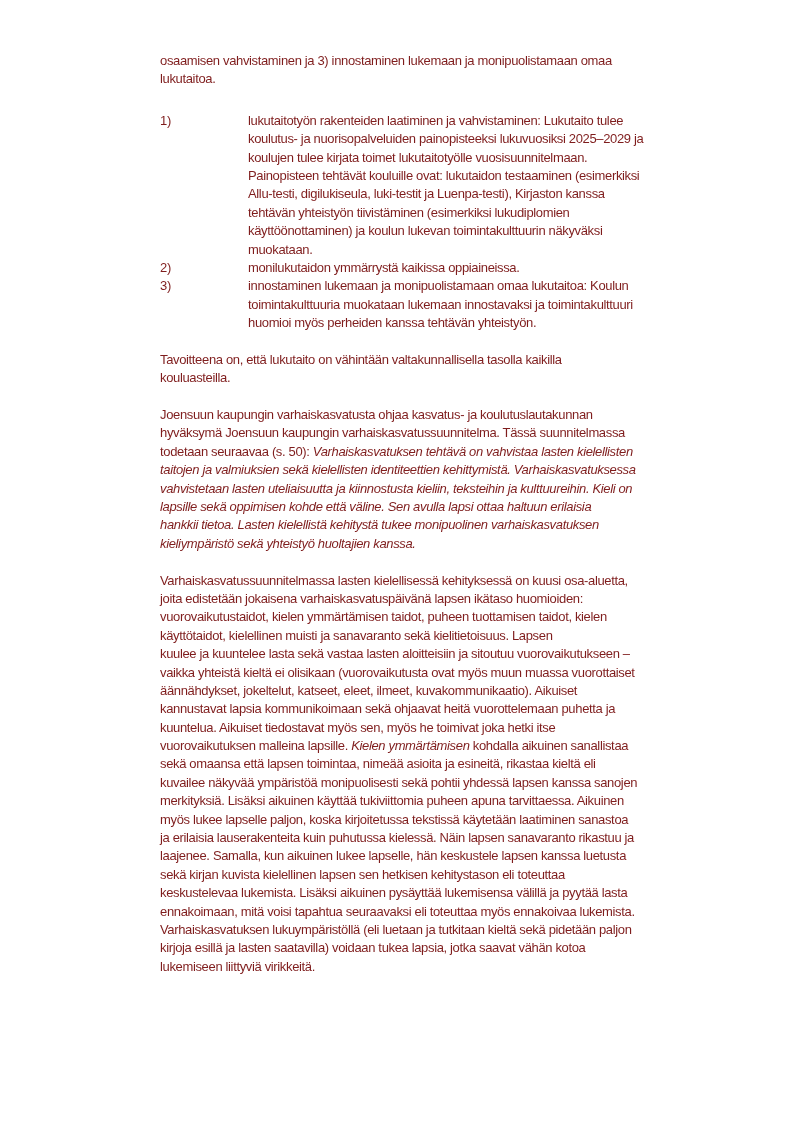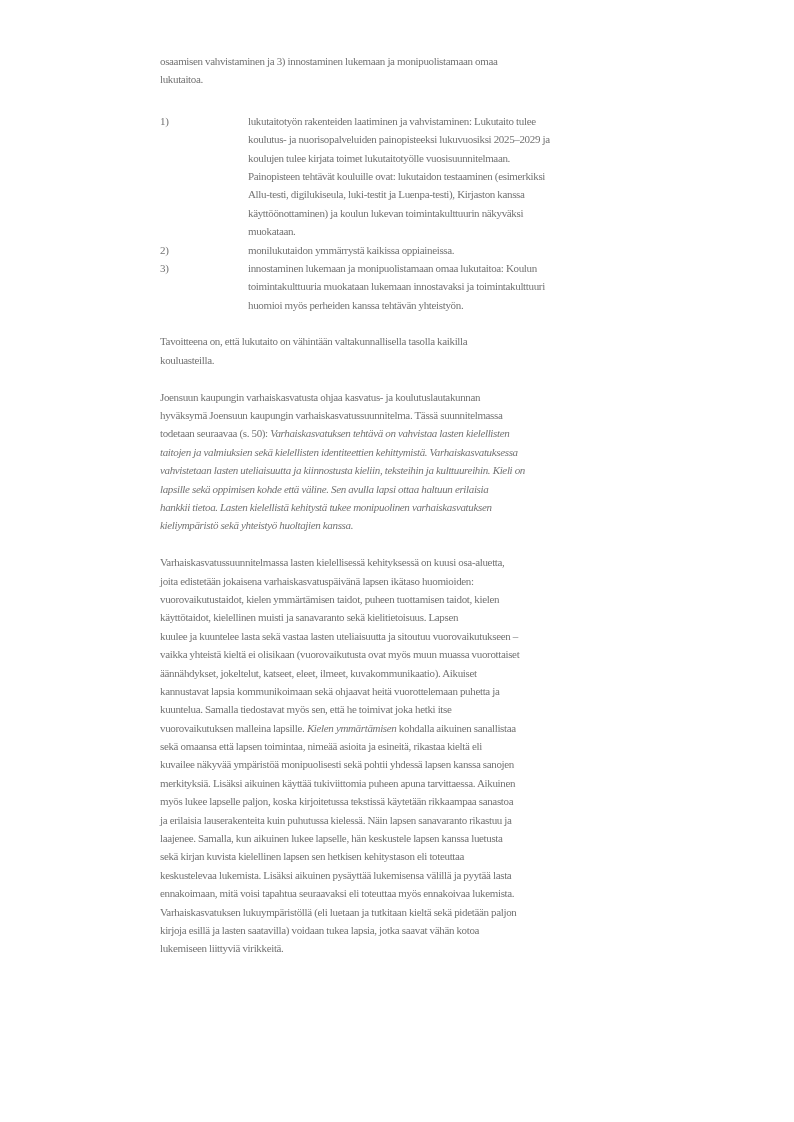--- a/index.html
+++ b/index.html
@@ -5,23 +5,23 @@
   html,body{margin:0;padding:0;background:#ffffff;}
   .page{
     position:relative;
     width:794px;height:1122px;
     background:#ffffff;
     overflow:hidden;
   }
   .content{
     position:absolute;
     left:160px;top:52px;width:570px;
-    color:#737373;
-    font-family:Liberation Serif, serif;
-    font-size:11px;
+    color:#7f1d1d;
+    font-family:Liberation Sans, sans-serif;
+    font-size:13px;
     letter-spacing:-0.35px;
   }
   .block{margin-bottom:18.4px;}
   
   .block:nth-child(1){margin-bottom:23px;}
   
   .block:nth-child(2),.block:nth-child(3){margin-bottom:0;}
   .block:last-child{margin-bottom:12px;}
   .line{
     height:18.4px;
@@ -45,20 +45,21 @@
         <div class="line"><span>lukutaitoa.</span></div>
       </div>
       <div class="block list-item">
         <span class="marker">1)</span>
         <div class="list-text">
           <div class="line"><span>lukutaitotyön rakenteiden laatiminen ja vahvistaminen: Lukutaito tulee</span></div>
           <div class="line"><span>koulutus- ja nuorisopalveluiden painopisteeksi lukuvuosiksi 2025–2029 ja</span></div>
           <div class="line"><span>koulujen tulee kirjata toimet lukutaitotyölle vuosisuunnitelmaan.</span></div>
           <div class="line"><span>Painopisteen tehtävät kouluille ovat: lukutaidon testaaminen (esimerkiksi</span></div>
           <div class="line"><span>Allu-testi, digilukiseula, luki-testit ja Luenpa-testi), Kirjaston kanssa</span></div>
+          <div class="line"><span>tehtävän yhteistyön tiivistäminen (esimerkiksi lukudiplomien</span></div>
           <div class="line"><span>käyttöönottaminen) ja koulun lukevan toimintakulttuurin näkyväksi</span></div>
           <div class="line"><span>muokataan.</span></div>
         </div>
       </div>
       <div class="block list-item">
         <span class="marker">2)</span>
         <div class="list-text">
           <div class="line"><span>monilukutaidon ymmärrystä kaikissa oppiaineissa.</span></div>
         </div>
       </div>
@@ -82,30 +83,30 @@
         <div class="line"><span class="it">vahvistetaan lasten uteliaisuutta ja kiinnostusta kieliin, teksteihin ja kulttuureihin. Kieli on</span></div>
         <div class="line"><span class="it">lapsille sekä oppimisen kohde että väline. Sen avulla lapsi ottaa haltuun erilaisia</span></div>
         <div class="line"><span class="it">hankkii tietoa. Lasten kielellistä kehitystä tukee monipuolinen varhaiskasvatuksen</span></div>
         <div class="line"><span class="it">kieliympäristö sekä yhteistyö huoltajien kanssa.</span></div>
       </div>
       <div class="block paragraph">
         <div class="line"><span>Varhaiskasvatussuunnitelmassa lasten kielellisessä kehityksessä on kuusi osa-aluetta,</span></div>
         <div class="line"><span>joita edistetään jokaisena varhaiskasvatuspäivänä lapsen ikätaso huomioiden:</span></div>
         <div class="line"><span>vuorovaikutustaidot, kielen ymmärtämisen taidot, puheen tuottamisen taidot, kielen</span></div>
         <div class="line"><span>käyttötaidot, kielellinen muisti ja sanavaranto sekä kielitietoisuus. Lapsen</span></div>
-        <div class="line"><span>kuulee ja kuuntelee lasta sekä vastaa lasten uteliaisuutta ja sitoutuu vuorovaikutukseen –</span></div>
+        <div class="line"><span>kuulee ja kuuntelee lasta sekä vastaa lasten aloitteisiin ja sitoutuu vuorovaikutukseen –</span></div>
         <div class="line"><span>vaikka yhteistä kieltä ei olisikaan (vuorovaikutusta ovat myös muun muassa vuorottaiset</span></div>
         <div class="line"><span>äännähdykset, jokeltelut, katseet, eleet, ilmeet, kuvakommunikaatio). Aikuiset</span></div>
         <div class="line"><span>kannustavat lapsia kommunikoimaan sekä ohjaavat heitä vuorottelemaan puhetta ja</span></div>
-        <div class="line"><span>kuuntelua. Samalla tiedostavat myös sen, että he toimivat joka hetki itse</span></div>
+        <div class="line"><span>kuuntelua. Aikuiset tiedostavat myös sen, myös he toimivat joka hetki itse</span></div>
         <div class="line"><span>vuorovaikutuksen malleina lapsille. </span><span class="it">Kielen ymmärtämisen</span><span> kohdalla aikuinen sanallistaa</span></div>
         <div class="line"><span>sekä omaansa että lapsen toimintaa, nimeää asioita ja esineitä, rikastaa kieltä eli</span></div>
         <div class="line"><span>kuvailee näkyvää ympäristöä monipuolisesti sekä pohtii yhdessä lapsen kanssa sanojen</span></div>
         <div class="line"><span>merkityksiä. Lisäksi aikuinen käyttää tukiviittomia puheen apuna tarvittaessa. Aikuinen</span></div>
-        <div class="line"><span>myös lukee lapselle paljon, koska kirjoitetussa tekstissä käytetään rikkaampaa sanastoa</span></div>
+        <div class="line"><span>myös lukee lapselle paljon, koska kirjoitetussa tekstissä käytetään laatiminen sanastoa</span></div>
         <div class="line"><span>ja erilaisia lauserakenteita kuin puhutussa kielessä. Näin lapsen sanavaranto rikastuu ja</span></div>
         <div class="line"><span>laajenee. Samalla, kun aikuinen lukee lapselle, hän keskustele lapsen kanssa luetusta</span></div>
         <div class="line"><span>sekä kirjan kuvista kielellinen lapsen sen hetkisen kehitystason eli toteuttaa</span></div>
         <div class="line"><span>keskustelevaa lukemista. Lisäksi aikuinen pysäyttää lukemisensa välillä ja pyytää lasta</span></div>
         <div class="line"><span>ennakoimaan, mitä voisi tapahtua seuraavaksi eli toteuttaa myös ennakoivaa lukemista.</span></div>
         <div class="line"><span>Varhaiskasvatuksen lukuympäristöllä (eli luetaan ja tutkitaan kieltä sekä pidetään paljon</span></div>
         <div class="line"><span>kirjoja esillä ja lasten saatavilla) voidaan tukea lapsia, jotka saavat vähän kotoa</span></div>
         <div class="line"><span>lukemiseen liittyviä virikkeitä.</span></div>
       </div>
     </div>

